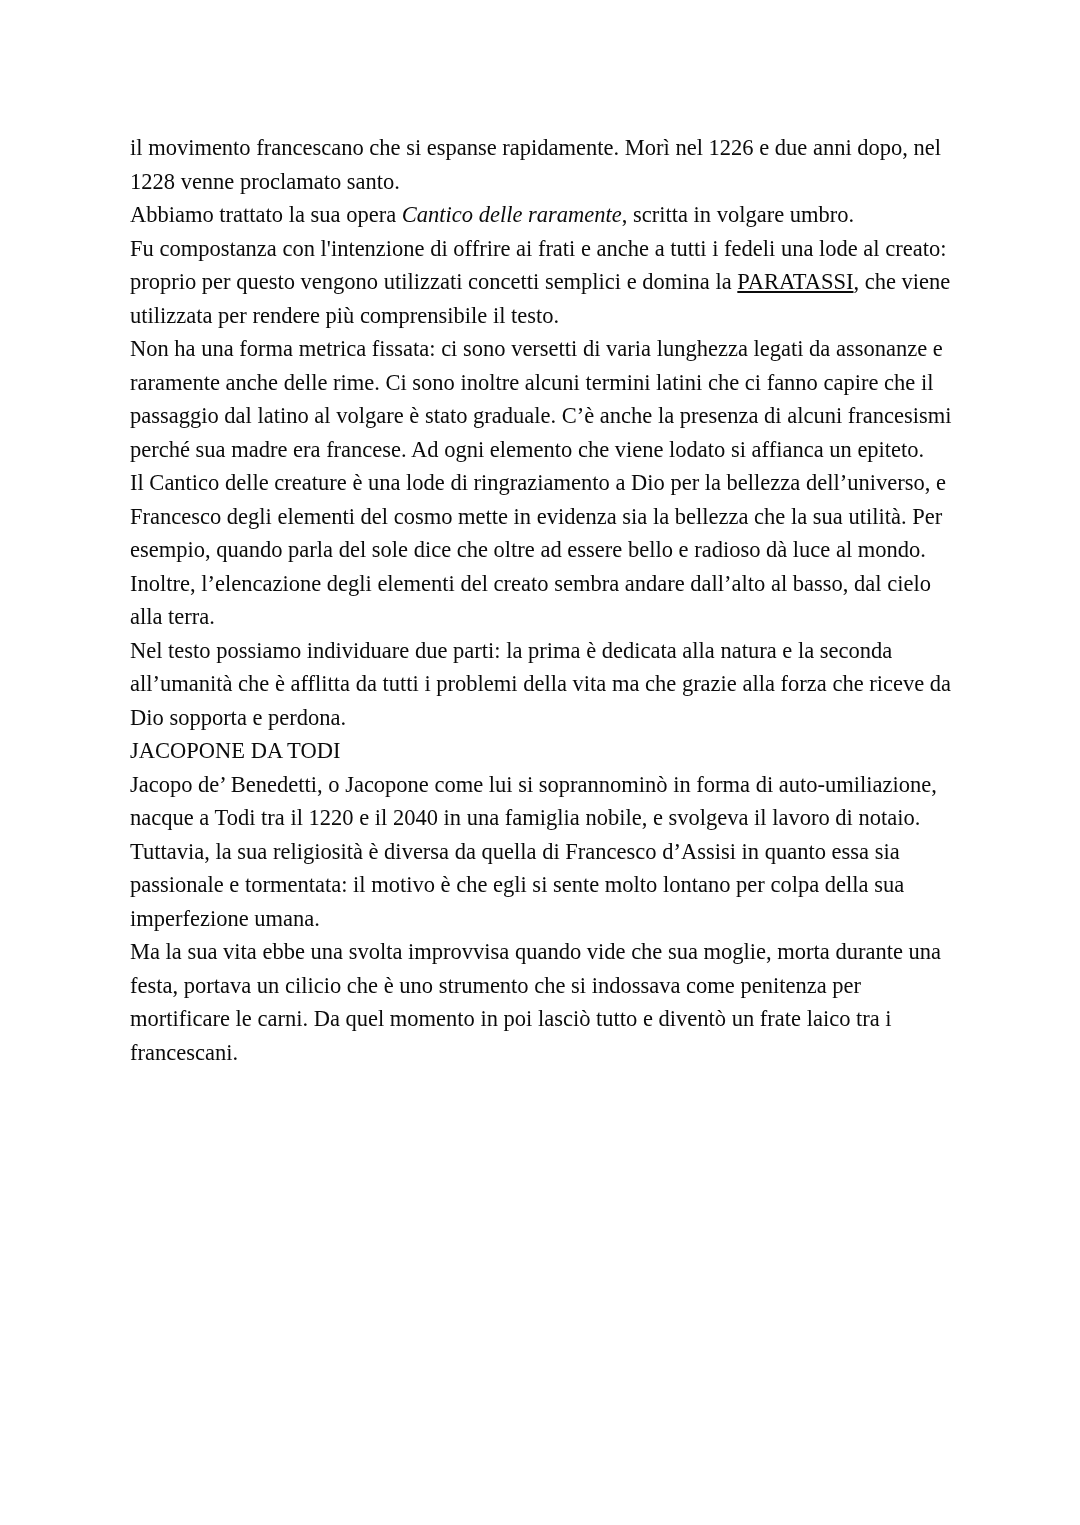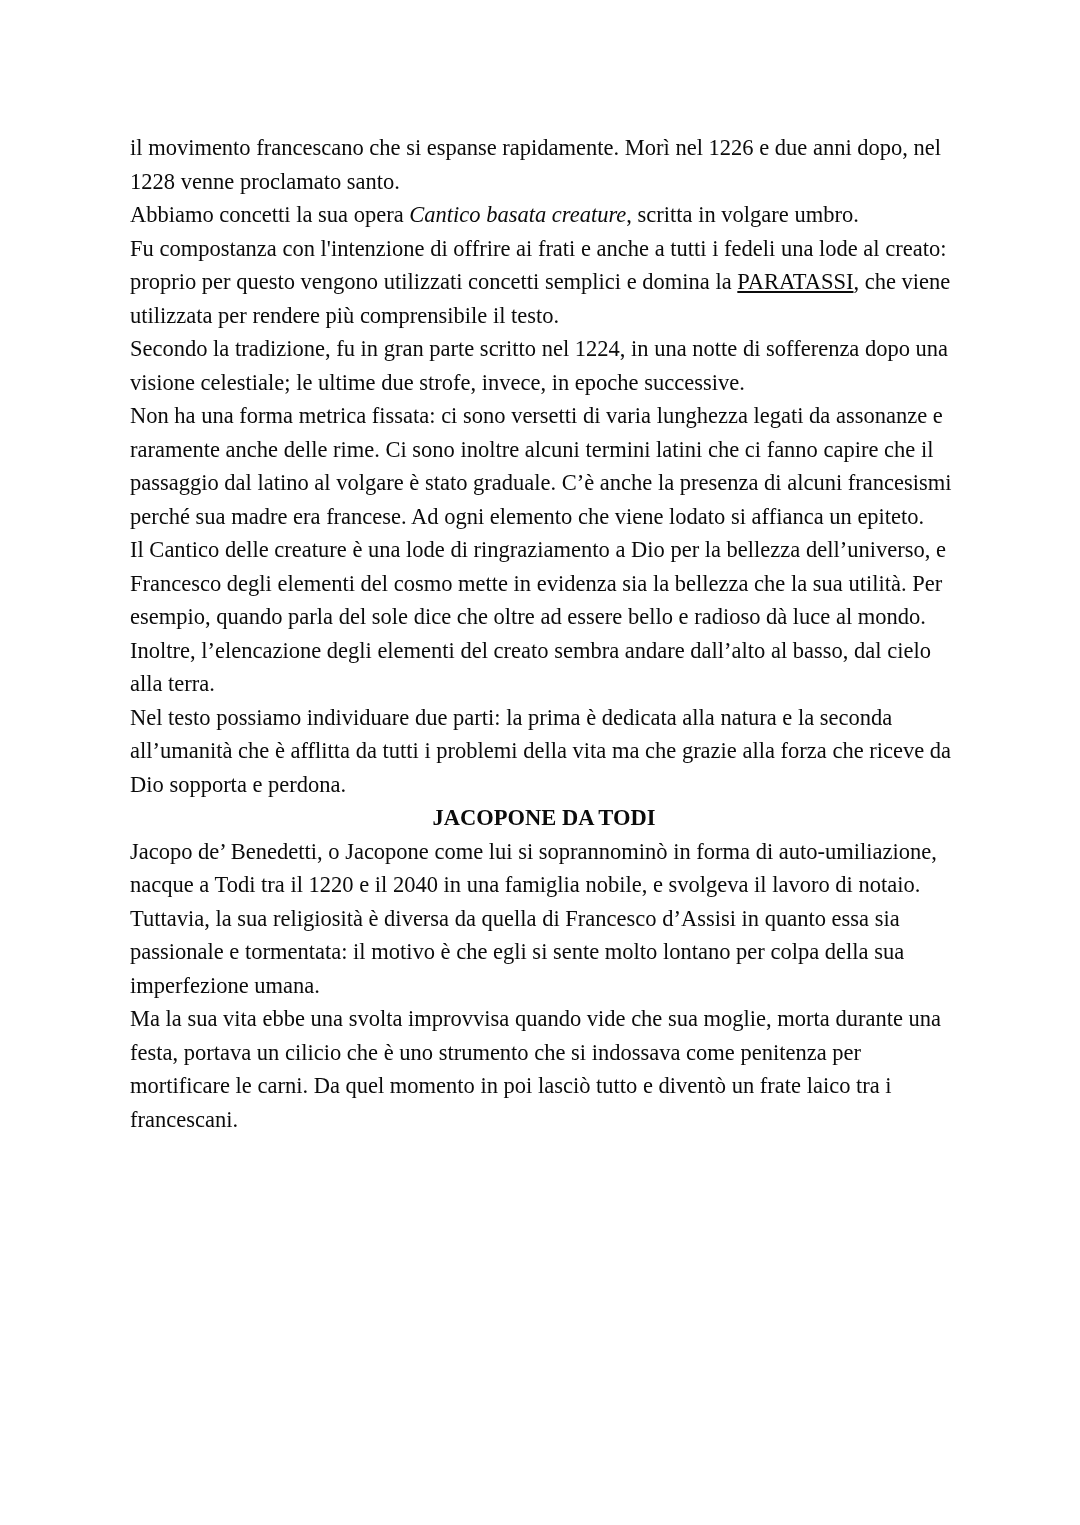--- a/index.html
+++ b/index.html
@@ -25,36 +25,35 @@
     line-height: 33.5px;
     text-align: left;
     color: #0b0b0b;
   }
   .text-block p {
     margin: 0;
     padding: 0;
   }
   .run-italic { font-style: italic; }
   .run-underline { text-decoration: underline; font-family: Liberation Serif, serif; }
-  .section-heading { font-weight: bold; text-align: center; }
+  .section-heading { font-weight: normal; }
 </style>
 </head>
 <body>
 
 <div class="page">
   <div class="text-block">
 
     <p><span>il movimento francescano che si espanse rapidamente. Morì nel 1226 e due anni dopo, nel 1228 venne proclamato santo.</span></p>
 
-    <p><span>Abbiamo concetti la sua opera </span><span class="run-italic">Cantico basata creature</span><span>, scritta in volgare umbro.</span></p>
+    <p><span>Abbiamo trattato la sua opera </span><span class="run-italic">Cantico delle raramente</span><span>, scritta in volgare umbro.</span></p>
 
     <p><span>Fu compostanza con l'intenzione di offrire ai frati e anche a tutti i fedeli una lode al creato: proprio per questo vengono utilizzati concetti semplici e domina la </span><span class="run-underline">PARATASSI</span><span>, che viene utilizzata per rendere più comprensibile il testo.</span></p>
 
 
-    <p><span>Secondo la tradizione, fu in gran parte scritto nel 1224, in una notte di sofferenza dopo una visione celestiale; le ultime due strofe, invece, in epoche successive.</span></p>
 
     <p><span>Non ha una forma metrica fissata: ci sono versetti di varia lunghezza legati da assonanze e raramente anche delle rime. Ci sono inoltre alcuni termini latini che ci fanno capire che il passaggio dal latino al volgare è stato graduale. C’è anche la presenza di alcuni francesismi perché sua madre era francese. Ad ogni elemento che viene lodato si affianca un epiteto.</span></p>
 
     <p><span>Il Cantico delle creature è una lode di ringraziamento a Dio per la bellezza dell’universo, e Francesco degli elementi del cosmo mette in evidenza sia la bellezza che la sua utilità. Per esempio, quando parla del sole dice che oltre ad essere bello e radioso dà luce al mondo. Inoltre, l’elencazione degli elementi del creato sembra andare dall’alto al basso, dal cielo alla terra.</span></p>
 
     <p><span>Nel testo possiamo individuare due parti: la prima è dedicata alla natura e la seconda all’umanità che è afflitta da tutti i problemi della vita ma che grazie alla forza che riceve da Dio sopporta e perdona.</span></p>
 
     <p class="section-heading"><span>JACOPONE DA TODI</span></p>
 
     <p><span>Jacopo de’ Benedetti, o Jacopone come lui si soprannominò in forma di auto-umiliazione, nacque a Todi tra il 1220 e il 2040 in una famiglia nobile, e svolgeva il lavoro di notaio.</span></p>

